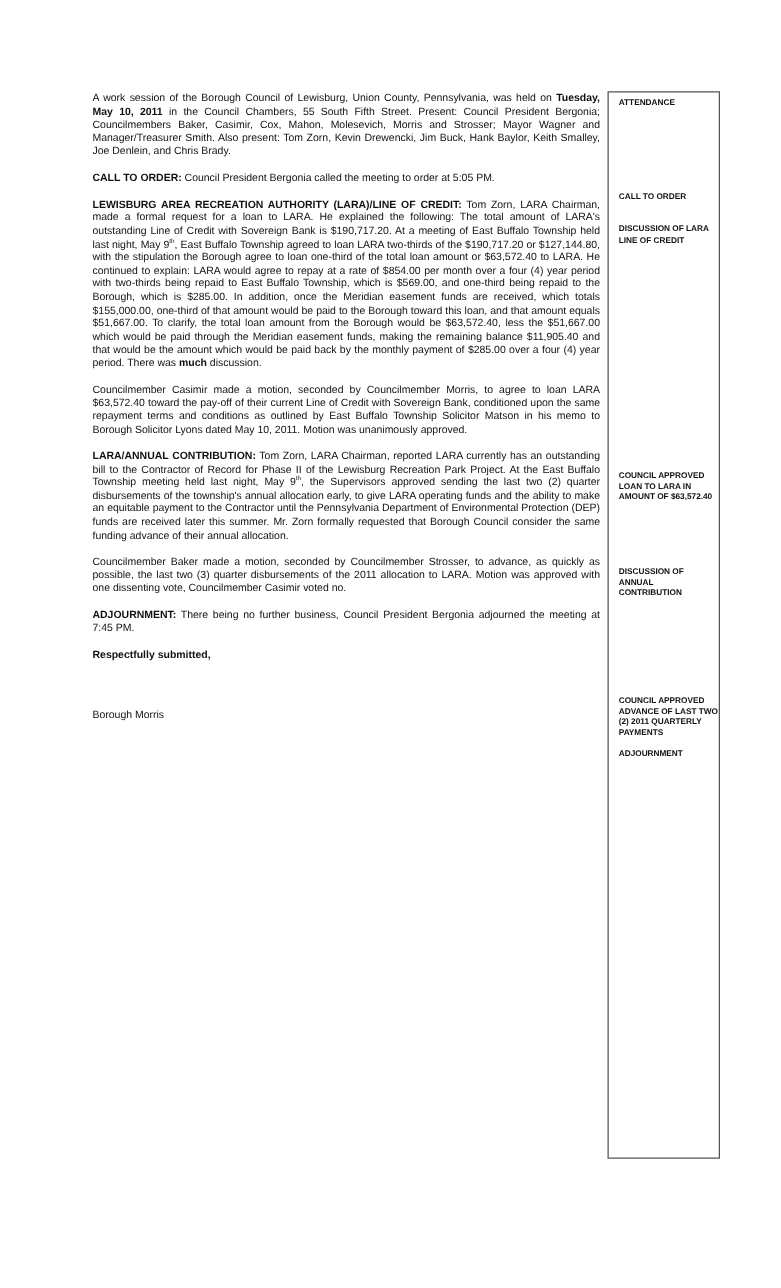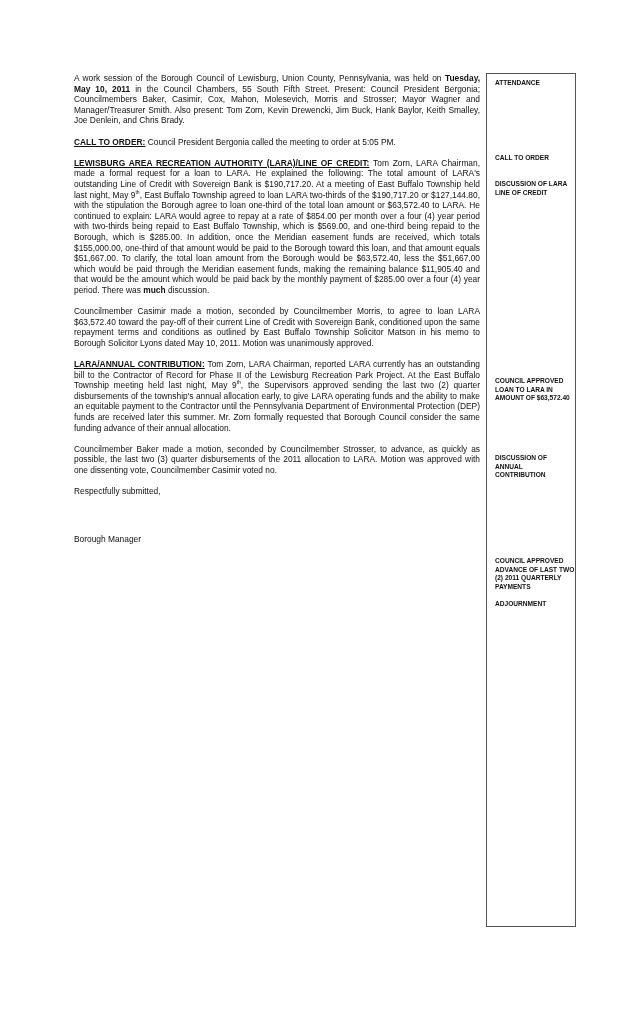--- a/index.html
+++ b/index.html
@@ -2,21 +2,21 @@
 <html><head>
   <meta charset="utf-8">
   <style>
     html, body { margin: 0; padding: 0; background: #ffffff; }
     body { width: 625px; height: 1030px; position: relative; overflow: hidden;
            font-family: "Liberation Sans", sans-serif; color: #111; }
     .page { position: absolute; left: 0; top: 0; width: 541px; height: 1030px; background: #fff; }
     .main { position: absolute; left: 74px; top: 73px; width: 406px;
             font-size: 8.4px; line-height: 10.6px; text-align: justify; }
     .main p { margin: 0 0 10.6px 0; }
-    .heading { font-weight: bold; text-decoration: underline; }
+    .heading { font-weight: bold; }
     .bold { font-weight: bold; }
     .sig { text-align: left; }
     .sidebox { position: absolute; left: 486px; top: 73px; width: 90px; height: 854px;
                border: 1.3px solid #555; box-sizing: border-box; }
     .label { position: absolute; left: 8px; width: 80px; font-size: 6.6px; line-height: 8.6px;
              font-weight: bold; text-transform: uppercase; color: #111; }
     sup { font-size: 5px; vertical-align: super; line-height: 0; }
   </style>
 </head>
 <body>
@@ -30,25 +30,26 @@
     <p><span class="heading">CALL TO ORDER:</span><span>  Council President Bergonia called the meeting to order at 5:05 PM.</span></p>
 
     <p><span class="heading">LEWISBURG AREA RECREATION AUTHORITY (LARA)/LINE OF CREDIT:</span><span> Tom Zorn, LARA Chairman, made a formal request for a loan to LARA.  He explained the following: The total amount of LARA's outstanding Line of Credit with Sovereign Bank is $190,717.20.  At a meeting of East Buffalo Township held last night, May 9</span><sup>th</sup><span>, East Buffalo Township agreed to loan LARA two-thirds of the $190,717.20 or $127,144.80, with the stipulation the Borough agree to loan one-third of the total loan amount or $63,572.40 to LARA.  He continued to explain:  LARA would agree to repay at a rate of $854.00 per month over a four (4) year period with two-thirds being repaid to East Buffalo Township, which is $569.00, and one-third being repaid to the Borough, which is $285.00.  In addition, once the Meridian easement funds are received, which totals $155,000.00, one-third of that amount would be paid to the Borough toward this loan, and that amount equals $51,667.00. To clarify, the total loan amount from the Borough would be $63,572.40, less the $51,667.00 which would be paid through the Meridian easement funds, making the remaining balance $11,905.40 and that would be the amount which would be paid back by the monthly payment of $285.00 over a four (4) year period. There was </span><span class="bold">much</span><span> discussion.</span></p>
 
     <p><span>Councilmember Casimir made a motion, seconded by Councilmember Morris, to agree to loan LARA $63,572.40 toward the pay-off of their current Line of Credit with Sovereign Bank, conditioned upon the same repayment terms and conditions as outlined by East Buffalo Township Solicitor Matson in his memo to Borough Solicitor Lyons dated May 10, 2011.  Motion was unanimously approved.</span></p>
 
     <p><span class="heading">LARA/ANNUAL CONTRIBUTION:</span><span>  Tom Zorn, LARA Chairman, reported LARA currently has an outstanding bill to the Contractor of Record for Phase II of the Lewisburg Recreation Park Project.  At the East Buffalo Township meeting held last night, May 9</span><sup>th</sup><span>, the Supervisors approved sending the last two (2) quarter disbursements of the township's annual allocation early, to give LARA operating funds and the ability to make an equitable payment to the Contractor until the Pennsylvania Department of Environmental Protection (DEP) funds are received later this summer.  Mr. Zorn formally requested that Borough Council consider the same funding advance of their annual allocation.</span></p>
 
     <p><span>Councilmember Baker made a motion, seconded by Councilmember Strosser, to advance, as quickly as possible, the last two (3) quarter disbursements of the 2011 allocation to LARA.  Motion was approved with one dissenting vote, Councilmember Casimir voted no.</span></p>
 
+    <p><span class="heading">ADJOURNMENT:</span><span>  There being no further business, Council President Bergonia adjourned the meeting at 7:45 PM.</span></p>
 
-    <p class="sig" style="margin-bottom:37px;">Respectfully submitted,</p>
+    <p class="sig" style="margin-bottom:37px;font-weight:bold;">Respectfully submitted,</p>
 
     <div class="sig">
-      <div>Borough Manager</div>
+      <div>Borough Morris</div>
     </div>
   </div>
 
   <div class="sidebox">
     <div class="label" style="top:5px;">ATTENDANCE</div>
     <div class="label" style="top:80px;">CALL TO ORDER</div>
     <div class="label" style="top:106px;">DISCUSSION OF LARA LINE OF CREDIT</div>
     <div class="label" style="top:303px;">COUNCIL APPROVED LOAN TO LARA IN AMOUNT OF $63,572.40</div>
     <div class="label" style="top:380px;">DISCUSSION OF ANNUAL CONTRIBUTION</div>
     <div class="label" style="top:483px;">COUNCIL APPROVED ADVANCE OF LAST TWO (2) 2011 QUARTERLY PAYMENTS</div>

